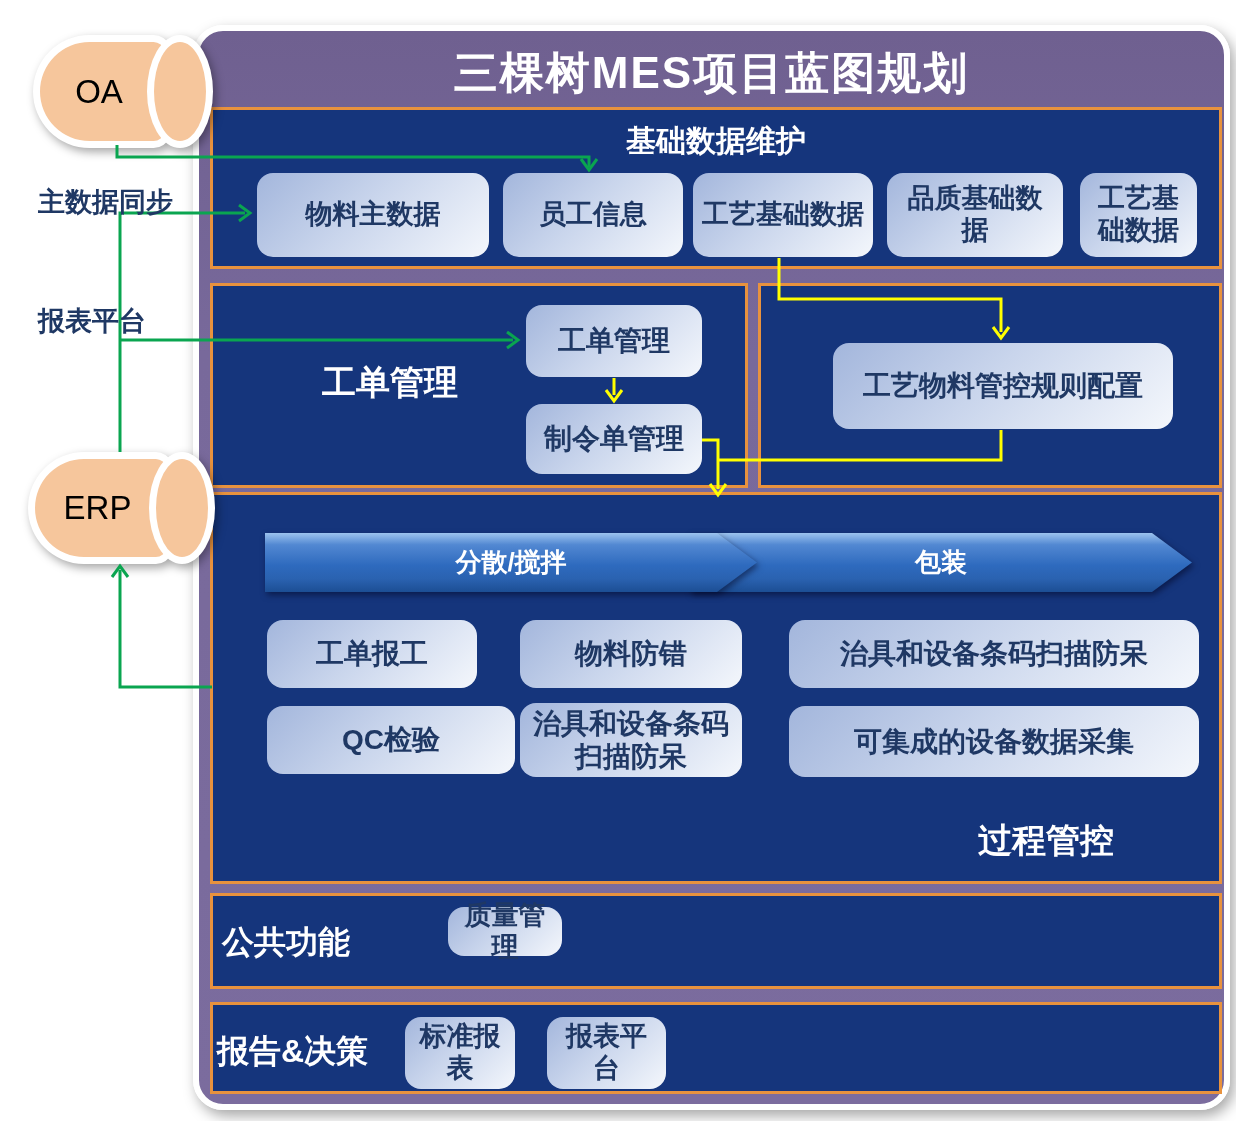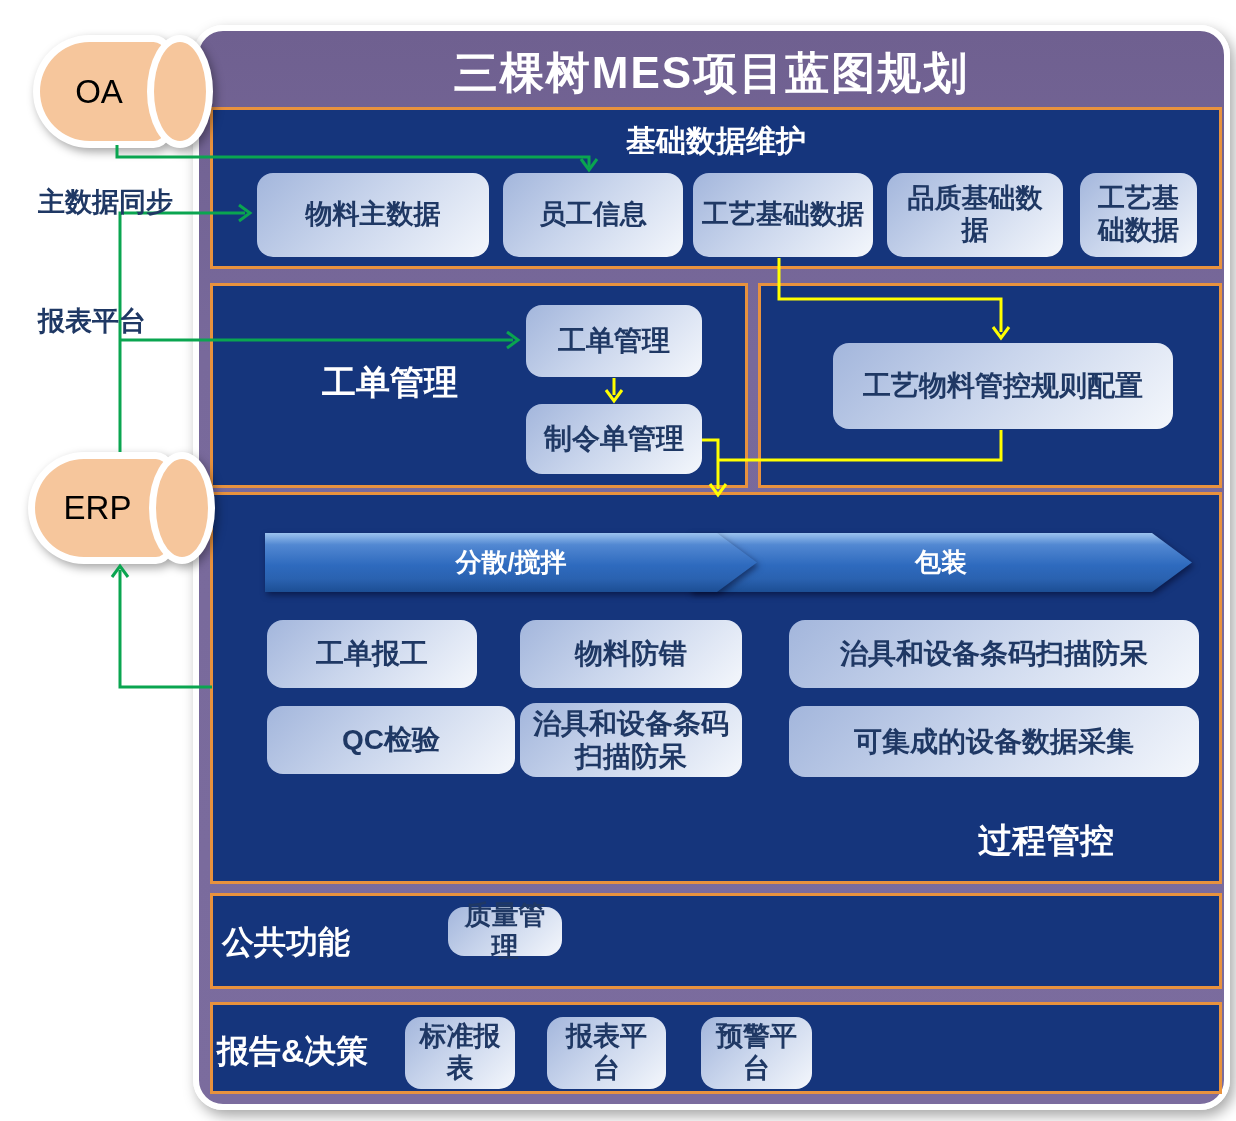--- a/index.html
+++ b/index.html
@@ -90,21 +90,20 @@
   <div class="sec-title" style="left:978px;top:818px;font-size:34px;">过程管控</div>
 
   <div class="section" style="left:210px;top:893px;width:1012px;height:96px;"></div>
   <div class="sec-title" style="left:222px;top:921px;font-size:32px;">公共功能</div>
   <div class="box" style="left:448px;top:907px;width:114px;height:49px;font-size:27px;">质量管理</div>
 
   <div class="section" style="left:210px;top:1002px;width:1012px;height:92px;"></div>
   <div class="sec-title" style="left:217px;top:1030px;font-size:32px;">报告&amp;决策</div>
   <div class="box" style="left:405px;top:1017px;width:110px;height:72px;font-size:27px;">标准报表</div>
   <div class="box" style="left:547px;top:1017px;width:119px;height:72px;font-size:27px;">报表平台</div>
-  <div class="box" style="left:701px;top:1017px;width:111px;height:72px;font-size:27px;">预警平台</div>
 
   <div class="cylinder" style="left:33px;top:35px;width:180px;height:113px;">
     <div class="cyl-body"></div>
     <div class="cyl-cap"></div>
     <div class="cyl-label">OA</div>
   </div>
   <div class="cylinder" style="left:28px;top:452px;width:187px;height:112px;">
     <div class="cyl-body"></div>
     <div class="cyl-cap"></div>
     <div class="cyl-label">ERP</div>

